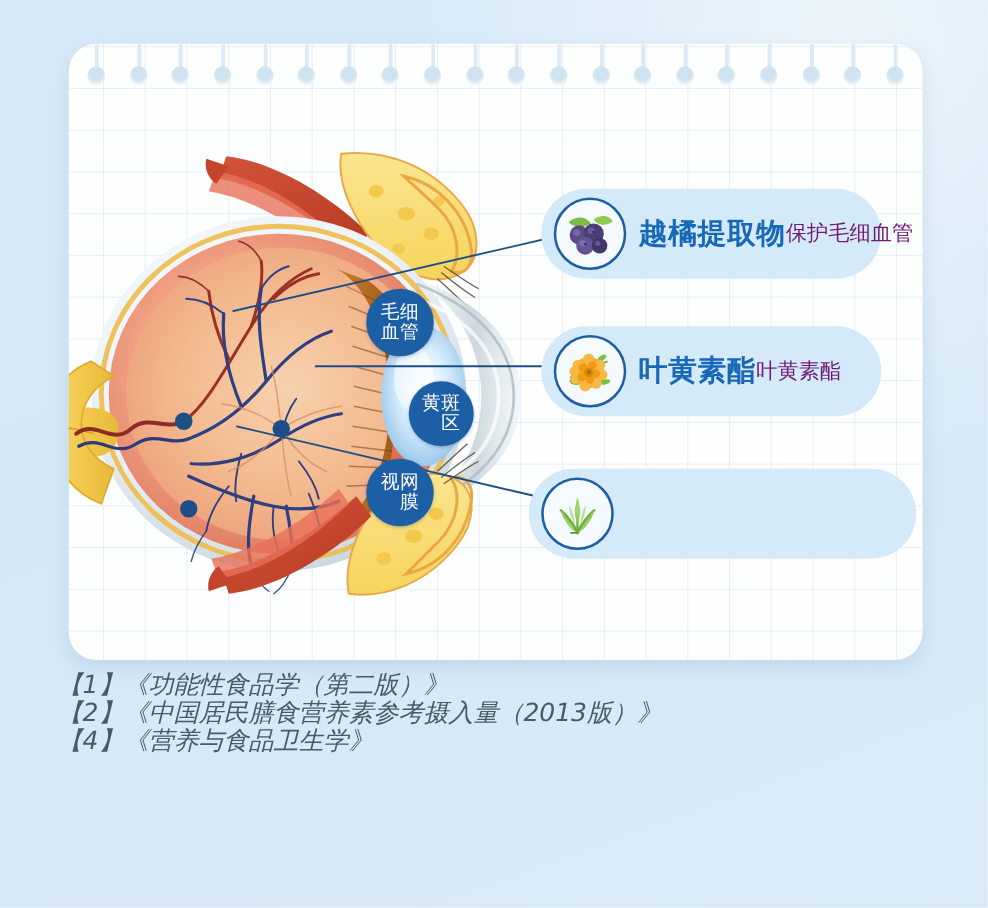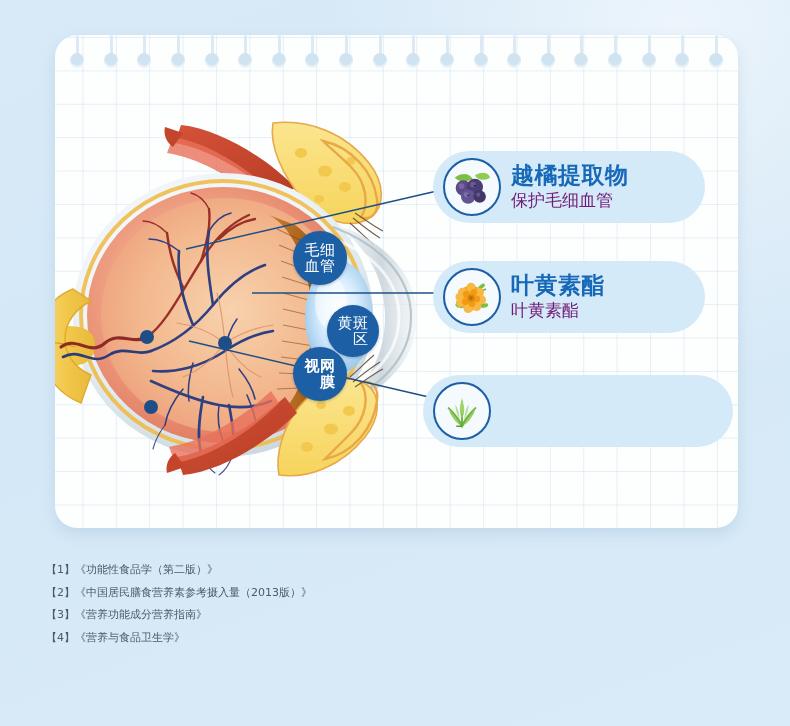--- a/index.html
+++ b/index.html
@@ -54,21 +54,21 @@
     background:#1d5fa4;
     color:#fff;
     display:flex;align-items:center;justify-content:center;
     font-size:15px;line-height:1.08;letter-spacing:.5px;
     text-align:right;
     box-shadow:0 1px 3px rgba(0,40,90,.28);
   }
   .badge span{display:block;}
   #badge-cap{left:238px;top:196px;width:54px;height:54px;}
   #badge-mac{left:272px;top:270px;width:52px;height:52px;}
-  #badge-ret{left:238px;top:312px;width:54px;height:54px;font-weight:bold;}
+  #badge-ret{left:238px;top:332px;width:54px;height:54px;}
 
   
   #leaders{position:absolute;left:0;top:0;width:683px;height:493px;pointer-events:none;}
 
   
   .pill{
     position:absolute;
     background:#d4eaf9;
     border-radius:46px;
     display:flex;align-items:center;
@@ -80,35 +80,36 @@
   #pill-2{left:368px;top:340px;width:278px;}
   .pill-icon{
     width:54px;height:54px;border-radius:50%;
     border:2px solid #1d5fa4;
     background:#f4fafd;
     flex:0 0 auto;
     display:flex;align-items:center;justify-content:center;
     overflow:hidden;
     margin-right:10px;
   }
-  .pill-text{display:flex;flex-direction:column;justify-content:center;}
+  .pill-text{display:flex;flex-direction:row;justify-content:center;}
   .pill-title{
     color:#1769b8;font-weight:bold;font-size:23px;line-height:1.12;
     white-space:nowrap;letter-spacing:.5px;
   }
   .pill-sub{
     color:#701a75;font-size:17px;line-height:1.25;margin-top:2px;
     white-space:nowrap;
   }
 
   
   #refs{
-    position:absolute;left:46px;top:559px;width:600px;
-    color:#4a5b66;font-size:11px;line-height:22.5px;
+    position:absolute;left:46px;top:536px;width:600px;
+    color:#4a5b66;font-size:20px;line-height:22.5px;
     font-family:"DejaVu Sans","Liberation Sans",sans-serif;
+    font-style:italic;
   }
   .ref-line{white-space:nowrap;}
 </style>
 </head>
 <body>
 
 <div id="page">
 
   <div id="card">
 
@@ -507,17 +508,16 @@
           <path d="M24,40 C22,40 20,40 18,40" stroke="#5d9a31" stroke-width="1.6" fill="none"></path>
         </svg>
       </div>
     </div>
 
   </div>
 
   <div id="refs">
     <div class="ref-line">【1】《功能性食品学（第二版）》</div>
     <div class="ref-line">【2】《中国居民膳食营养素参考摄入量（2013版）》</div>
-    <div class="ref-line">【3】《营养功能成分营养指南》</div>
     <div class="ref-line">【4】《营养与食品卫生学》</div>
   </div>
 
 </div>
 
 </body></html>

